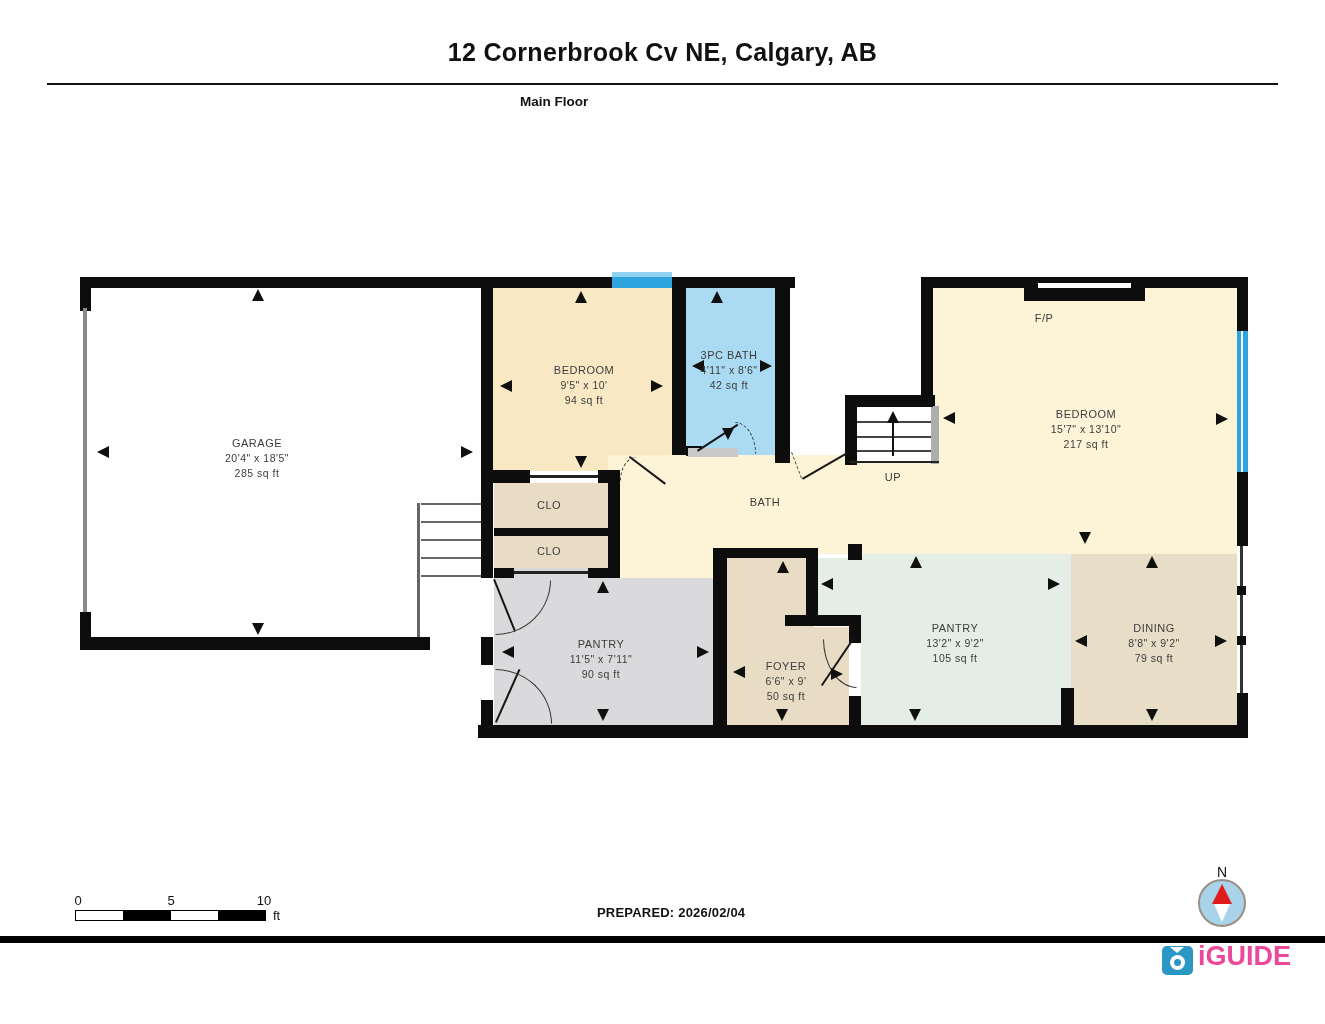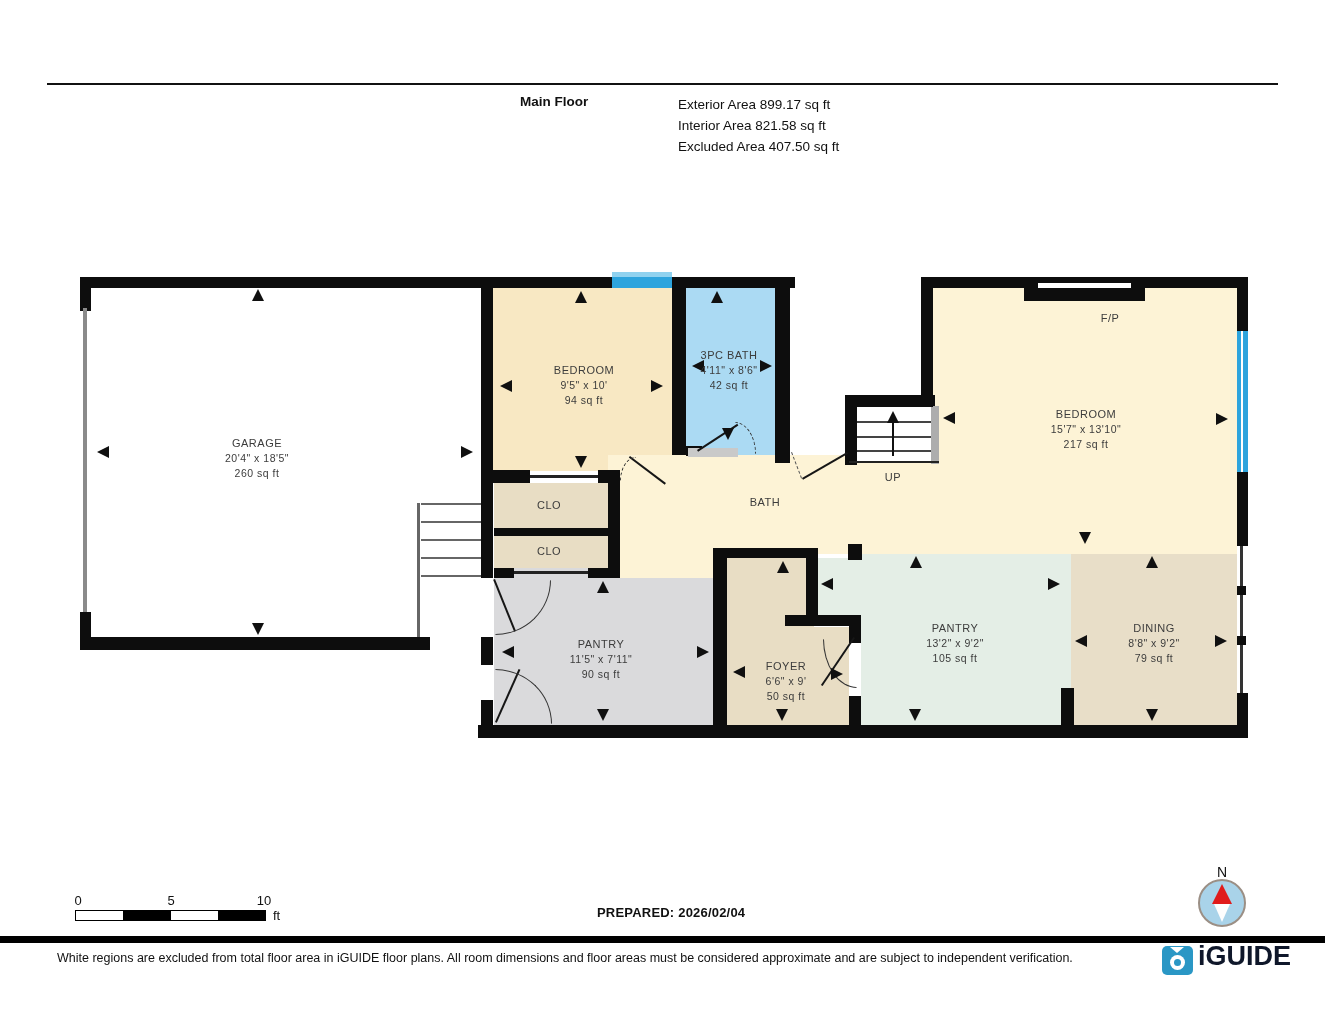--- a/index.html
+++ b/index.html
@@ -27,36 +27,32 @@
   #title{position:absolute;left:0;top:38px;width:100%;text-align:center;font-size:25px;font-weight:bold;letter-spacing:.3px;}
   #rule{position:absolute;left:47px;top:83px;width:1231px;height:2px;background:#111;}
   #floorlbl{position:absolute;left:520px;top:94px;width:143px;text-align:left;font-size:13.5px;font-weight:bold;}
   #arealines{position:absolute;left:678px;top:94px;font-size:13.5px;line-height:21px;}
   #scalebar{position:absolute;left:75px;top:910px;width:191px;height:11px;border:1px solid #000;box-sizing:border-box;
     background:linear-gradient(to right,#fff 0 25%,#000 25% 50%,#fff 50% 75%,#000 75% 100%);}
   .scalenum{position:absolute;top:893px;font-size:13px;transform:translateX(-50%);}
   #prepared{position:absolute;left:597px;top:905px;font-size:13px;font-weight:bold;letter-spacing:.2px;}
   #footbar{position:absolute;left:0;top:936px;width:1325px;height:7px;background:#000;}
   #disclaimer{position:absolute;left:57px;top:951px;font-size:12.5px;color:#111;}
-  #brandtext{position:absolute;left:1198px;top:941px;font-size:27px;font-weight:bold;color:#0f172a;}
+  #brandtext{position:absolute;left:1198px;top:941px;font-size:27px;font-weight:bold;color:#ec4899;}
   .roomname{font-size:11px;}
   .roomdims{font-size:10.5px;}
 </style>
 </head>
 <body>
 
 <div id="page">
 
+  <div id="title">12 Cornerbrook Cv NE, Calgary, AB</div>
   <div id="rule"></div>
   <div id="floorlbl">Main Floor</div>
-  <div id="arealines">
-    <div>Exterior Area 899.17 sq ft</div>
-    <div>Interior Area 821.58 sq ft</div>
-    <div>Excluded Area 407.50 sq ft</div>
-  </div>
 
   <div class="abs" id="plan" style="left:0;top:0;width:1325px;height:1024px;">
 
     <div class="fill" style="left:493px;top:288px;width:180px;height:183px;background:#f8e8c3;"></div>
     <div class="fill" style="left:686px;top:288px;width:90px;height:168px;background:#abdaf3;"></div>
     <div class="fill" style="left:933px;top:288px;width:304px;height:266px;background:#fdf3d6;"></div>
     <div class="fill" style="left:608px;top:455px;width:325px;height:99px;background:#fdf3d6;"></div>
     <div class="fill" style="left:620px;top:554px;width:93px;height:25px;background:#fdf3d6;"></div>
     <div class="fill" style="left:494px;top:483px;width:114px;height:45px;background:#e8ddc4;"></div>
     <div class="fill" style="left:494px;top:536px;width:114px;height:32px;background:#e8ddc4;"></div>
@@ -173,21 +169,21 @@
     <div class="ar rt" style="left:760px;top:360px;"></div>
     <div class="ar rt" style="left:1216px;top:413px;"></div>
     <div class="ar rt" style="left:697px;top:646px;"></div>
     <div class="ar rt" style="left:831px;top:668px;"></div>
     <div class="ar rt" style="left:1048px;top:578px;"></div>
     <div class="ar rt" style="left:1215px;top:635px;"></div>
 
     <div class="lbl" style="left:257px;top:436px;">
       <div class="roomname">GARAGE</div>
       <div class="roomdims">20'4" x 18'5"</div>
-      <div class="roomdims">260 sq ft</div>
+      <div class="roomdims">285 sq ft</div>
     </div>
     <div class="lbl" style="left:584px;top:363px;">
       <div class="roomname">BEDROOM</div>
       <div class="roomdims">9'5" x 10'</div>
       <div class="roomdims">94 sq ft</div>
     </div>
     <div class="lbl" style="left:729px;top:348px;">
       <div class="roomname">3PC BATH</div>
       <div class="roomdims">4'11" x 8'6"</div>
       <div class="roomdims">42 sq ft</div>
@@ -213,40 +209,39 @@
       <div class="roomdims">105 sq ft</div>
     </div>
     <div class="lbl" style="left:1154px;top:621px;">
       <div class="roomname">DINING</div>
       <div class="roomdims">8'8" x 9'2"</div>
       <div class="roomdims">79 sq ft</div>
     </div>
     <div class="lbl" style="left:765px;top:495px;">BATH</div>
     <div class="lbl" style="left:549px;top:498px;">CLO</div>
     <div class="lbl" style="left:549px;top:544px;">CLO</div>
-    <div class="lbl" style="left:1110px;top:311px;">F/P</div>
+    <div class="lbl" style="left:1044px;top:311px;">F/P</div>
     <div class="lbl" style="left:893px;top:470px;">UP</div>
   </div>
 
   <div class="scalenum" style="left:78px;">0</div>
   <div class="scalenum" style="left:171px;">5</div>
   <div class="scalenum" style="left:264px;">10</div>
   <div id="scalebar"></div>
   <div class="abs" style="left:273px;top:908px;font-size:13px;">ft</div>
 
   <div id="prepared">PREPARED: 2026/02/04</div>
 
   <div class="abs" style="left:1222px;top:864px;transform:translateX(-50%);font-size:14px;">N</div>
   <div class="abs" style="left:1198px;top:879px;width:48px;height:48px;border-radius:50%;background:#a9d3e9;border:2px solid #9b8f85;box-sizing:border-box;">
     <div class="abs" style="left:12px;top:3px;width:0;height:0;border-left:10px solid transparent;border-right:10px solid transparent;border-bottom:20px solid #e01b1b;"></div>
     <div class="abs" style="left:14px;top:23px;width:0;height:0;border-left:8px solid transparent;border-right:8px solid transparent;border-top:18px solid #fdfdfd;"></div>
   </div>
 
   <div id="footbar"></div>
-  <div id="disclaimer">White regions are excluded from total floor area in iGUIDE floor plans. All room dimensions and floor areas must be considered approximate and are subject to independent verification.</div>
   <div class="abs" style="left:1162px;top:946px;width:31px;height:29px;background:#2a97c5;border-radius:5px;">
     <div class="abs" style="left:8px;top:1px;width:0;height:0;border-left:7px solid transparent;border-right:7px solid transparent;border-top:6px solid #fff;"></div>
     <div class="abs" style="left:8px;top:9px;width:15px;height:15px;border-radius:50%;background:#fff;"></div>
     <div class="abs" style="left:12px;top:13px;width:7px;height:7px;border-radius:50%;background:#2a97c5;"></div>
   </div>
   <div id="brandtext">iGUIDE</div>
 
 </div>
 
 </body></html>

